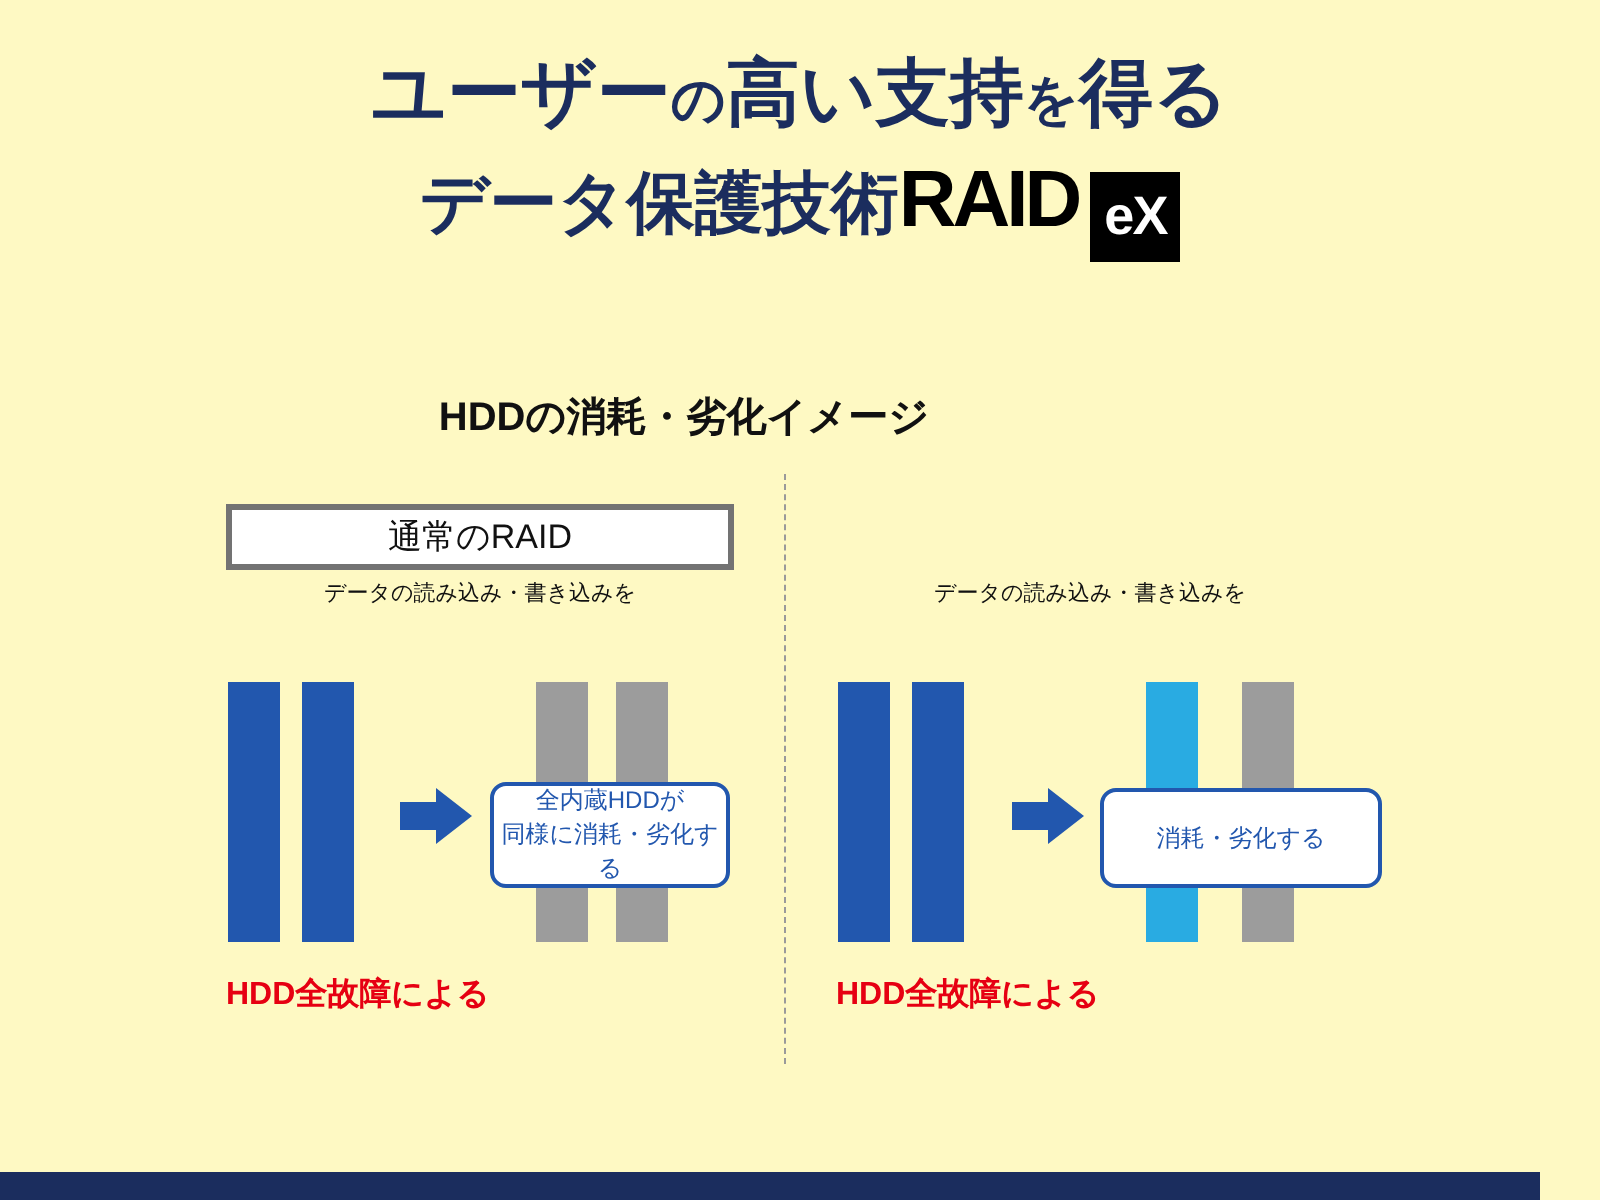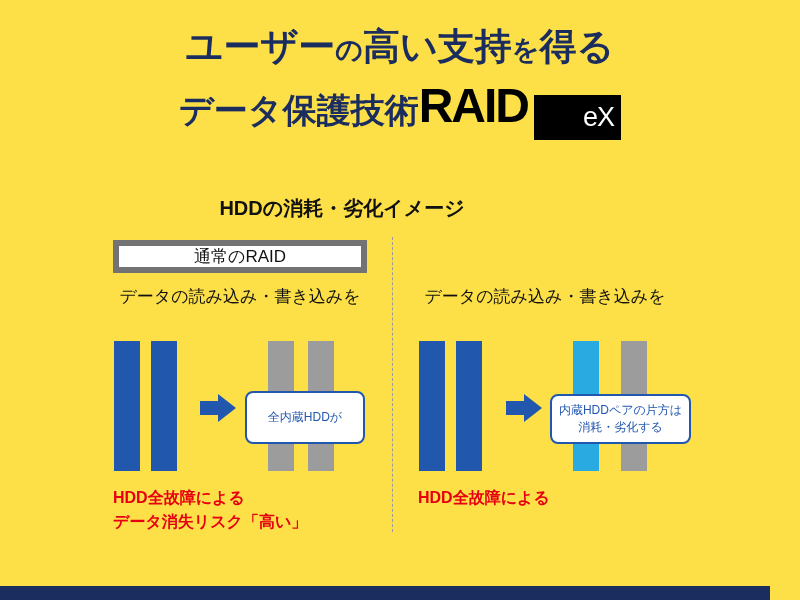--- a/index.html
+++ b/index.html
@@ -1,63 +1,63 @@
 <!DOCTYPE html>
 <html><head>
 <meta charset="utf-8">
 <style>
   html,body{margin:0;padding:0;background:#ffffff;}
   .page{
-    position:relative;width:800px;height:600px;background:#fde047;overflow:hidden;
+    position:relative;width:800px;height:600px;background:#fef9c3;overflow:hidden;
     font-family:"Liberation Sans","DejaVu Sans",sans-serif;color:#111;
   }
 
   
   .title-line1{
     position:absolute;top:24px;left:0;width:800px;text-align:center;
     color:#1b2d5e;font-weight:bold;line-height:46px;white-space:nowrap;
   }
   .t-lg{font-size:37px;vertical-align:baseline;}
   .t-sm{font-size:27px;vertical-align:baseline;}
 
   .title-line2{
     position:absolute;top:78px;left:0;width:800px;text-align:center;white-space:nowrap;
   }
   .subtitle{font-size:34px;font-weight:bold;color:#1b2d5e;vertical-align:baseline;margin-right:0;}
-  .raid-logo{font-size:48px;font-weight:bold;color:#000;letter-spacing:-2px;vertical-align:baseline;}
+  .raid-logo{font-size:40px;font-weight:bold;color:#000;letter-spacing:-2px;vertical-align:baseline;}
   .ex-box{
-    display:inline-block;background:#000;color:#fff;font-size:27px;font-weight:normal;
+    display:inline-block;background:#000;color:#fff;font-size:27px;font-weight:bold;
     width:45px;height:45px;line-height:45px;text-align:center;margin-left:6px;
-    vertical-align:baseline;transform:translateY(4px);letter-spacing:-1px;padding-left:42px;
+    vertical-align:baseline;transform:translateY(4px);letter-spacing:-1px;
   }
 
   
   .section-title{
     position:absolute;top:195px;left:0;width:684px;text-align:center;
     font-size:20px;font-weight:bold;color:#111;
   }
 
   .divider{
     position:absolute;left:392px;top:237px;height:295px;width:0;
     border-left:1px dashed #9a9a9a;
   }
 
   
   .col-header{
-    position:absolute;top:240px;width:254px;height:33px;box-sizing:border-box;
-    border:6px solid #737373;background:#fff;display:flex;align-items:center;justify-content:center;
+    position:absolute;top:252px;width:254px;height:33px;box-sizing:border-box;
+    border:3px solid #737373;background:#fff;display:flex;align-items:center;justify-content:center;
     font-size:17px;color:#111;
   }
   .col-header.left{left:113px;}
   .col-header.right{left:418px;}
 
   
   .desc{
     position:absolute;top:287px;width:254px;text-align:center;
-    font-size:17px;line-height:20px;color:#111;
+    font-size:11px;line-height:20px;color:#111;
   }
   .desc.left{left:113px;}
   .desc.right{left:418px;}
 
   
   .bar{position:absolute;top:341px;width:26px;height:130px;}
   .bar.blue{background:#2257ae;}
   .bar.gray{background:#9c9c9c;}
   .bar.cyan{background:#29abe2;}
 
@@ -120,45 +120,44 @@
   <div class="arrow" style="left:200px;top:394px;">
     <div class="shaft"></div>
     <div class="head"></div>
   </div>
 
   <div class="bar gray" style="left:268px;"></div>
   <div class="bar gray" style="left:308px;"></div>
 
   <div class="callout left-co">
     <div>全内蔵HDDが</div>
+    <div>同様に消耗・劣化する</div>
   </div>
 
   <div class="risk left">
     <div>HDD全故障による</div>
-    <div>データ消失リスク「高い」</div>
   </div>
 
 
   <div class="desc right">
     <div>データの読み込み・書き込みを</div>
   </div>
 
   <div class="bar blue" style="left:419px;"></div>
   <div class="bar blue" style="left:456px;"></div>
 
   <div class="arrow" style="left:506px;top:394px;">
     <div class="shaft"></div>
     <div class="head"></div>
   </div>
 
   <div class="bar cyan" style="left:573px;"></div>
   <div class="bar gray" style="left:621px;"></div>
 
   <div class="callout right-co">
-    <div>内蔵HDDペアの片方は</div>
     <div>消耗・劣化する</div>
   </div>
 
   <div class="risk right">
     <div>HDD全故障による</div>
   </div>
 
   <div class="footer-bar"></div>
 
 </div>

